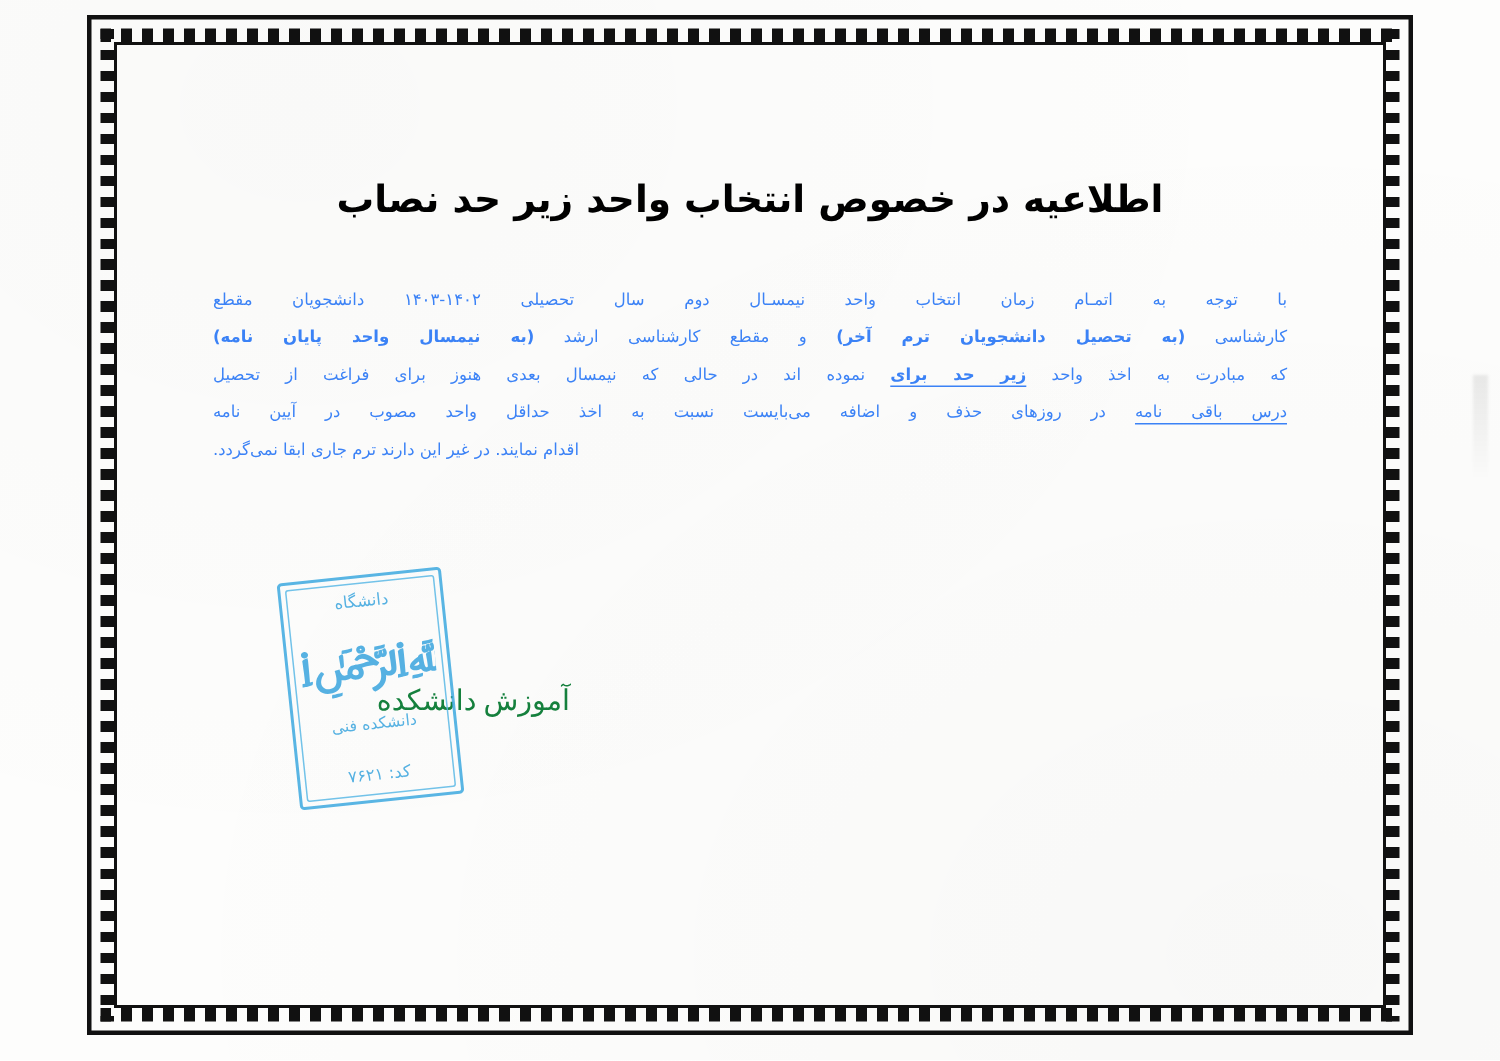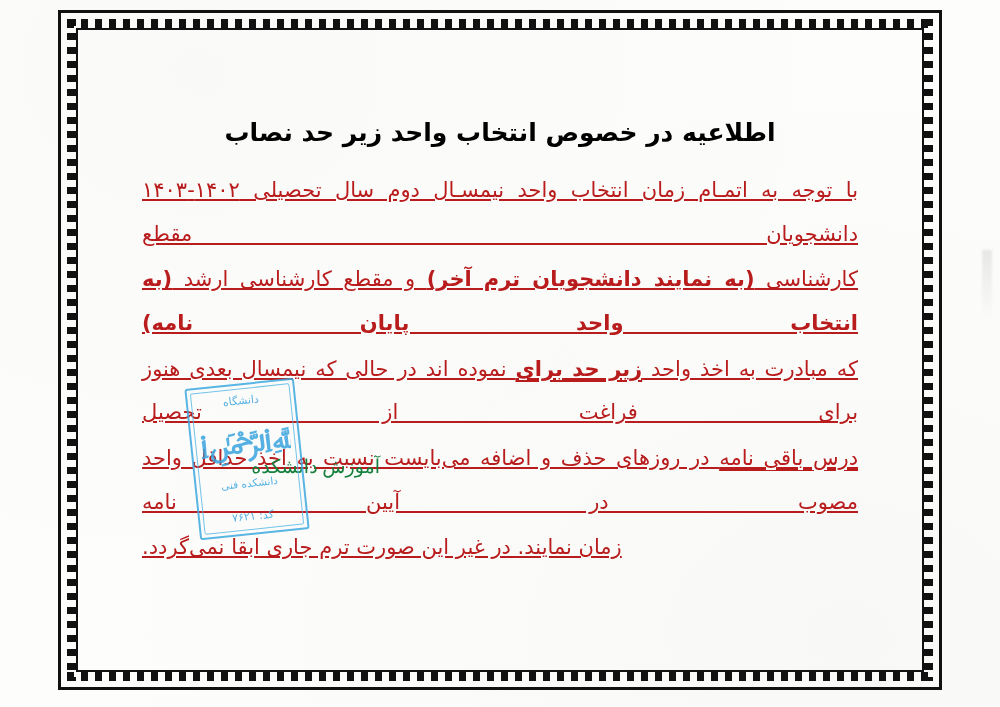--- a/index.html
+++ b/index.html
@@ -79,31 +79,30 @@
     padding: 70px 46px 0 46px;
   }
 
   .doc-title {
     text-align: center;
     font-family: "DejaVu Sans", "Liberation Sans", sans-serif;
     font-weight: bold;
     font-size: 25px;
     color: #000;
     letter-spacing: 0px;
-    margin-bottom: 22px;
+    margin-bottom: 42px;
   }
 
   .body-text {
     font-family: "DejaVu Sans", "Liberation Sans", sans-serif;
-    font-size: 21px;
+    font-size: 11px;
     line-height: 2.08;
-    color: #b91c1c;
+    color: #3b82f6;
     text-align: justify;
     text-align-last: justify;
-    text-decoration: underline;
   }
   .body-text p {
     margin: 0 0 2px 0;
   }
   .body-text p.last-line {
     text-align-last: left;
   }
   .b {
     font-weight: bold;
   }
@@ -201,33 +200,33 @@
 
     <div class="doc-title">اطلاعیه در خصوص انتخاب واحد زیر حد نصاب</div>
 
     <div class="body-text">
 
       <p>
         با توجه به اتمـام زمان انتخاب واحد نیمسـال دوم سال تحصیلی ۱۴۰۲-۱۴۰۳ دانشجویان مقطع
       </p>
 
       <p>
-        کارشناسی <span class="b">(به نمایند دانشجویان ترم آخر)</span> و مقطع کارشناسی ارشد <span class="b">(به انتخاب واحد پایان نامه)</span>
+        کارشناسی <span class="b">(به تحصیل دانشجویان ترم آخر)</span> و مقطع کارشناسی ارشد <span class="b">(به نیمسال واحد پایان نامه)</span>
       </p>
 
       <p>
         که مبادرت به اخذ واحد <span class="bu">زیر حد برای</span> نموده اند در حالی که نیمسال بعدی هنوز برای فراغت از تحصیل
       </p>
 
       <p>
         <span class="u">درس باقی نامه</span> در روزهای حذف و اضافه می‌بایست نسبت به اخذ حداقل واحد مصوب در آیین نامه
       </p>
 
       <p class="last-line">
-        زمان نمایند. در غیر این صورت ترم جاری ابقا نمی‌گردد.
+        اقدام نمایند. در غیر این دارند ترم جاری ابقا نمی‌گردد.
       </p>
 
     </div>
   </div>
 
   <div class="signature">آموزش دانشکده</div>
 
   <div class="stamp">
     <div class="stamp-border"></div>
     <div class="stamp-border2"></div>

